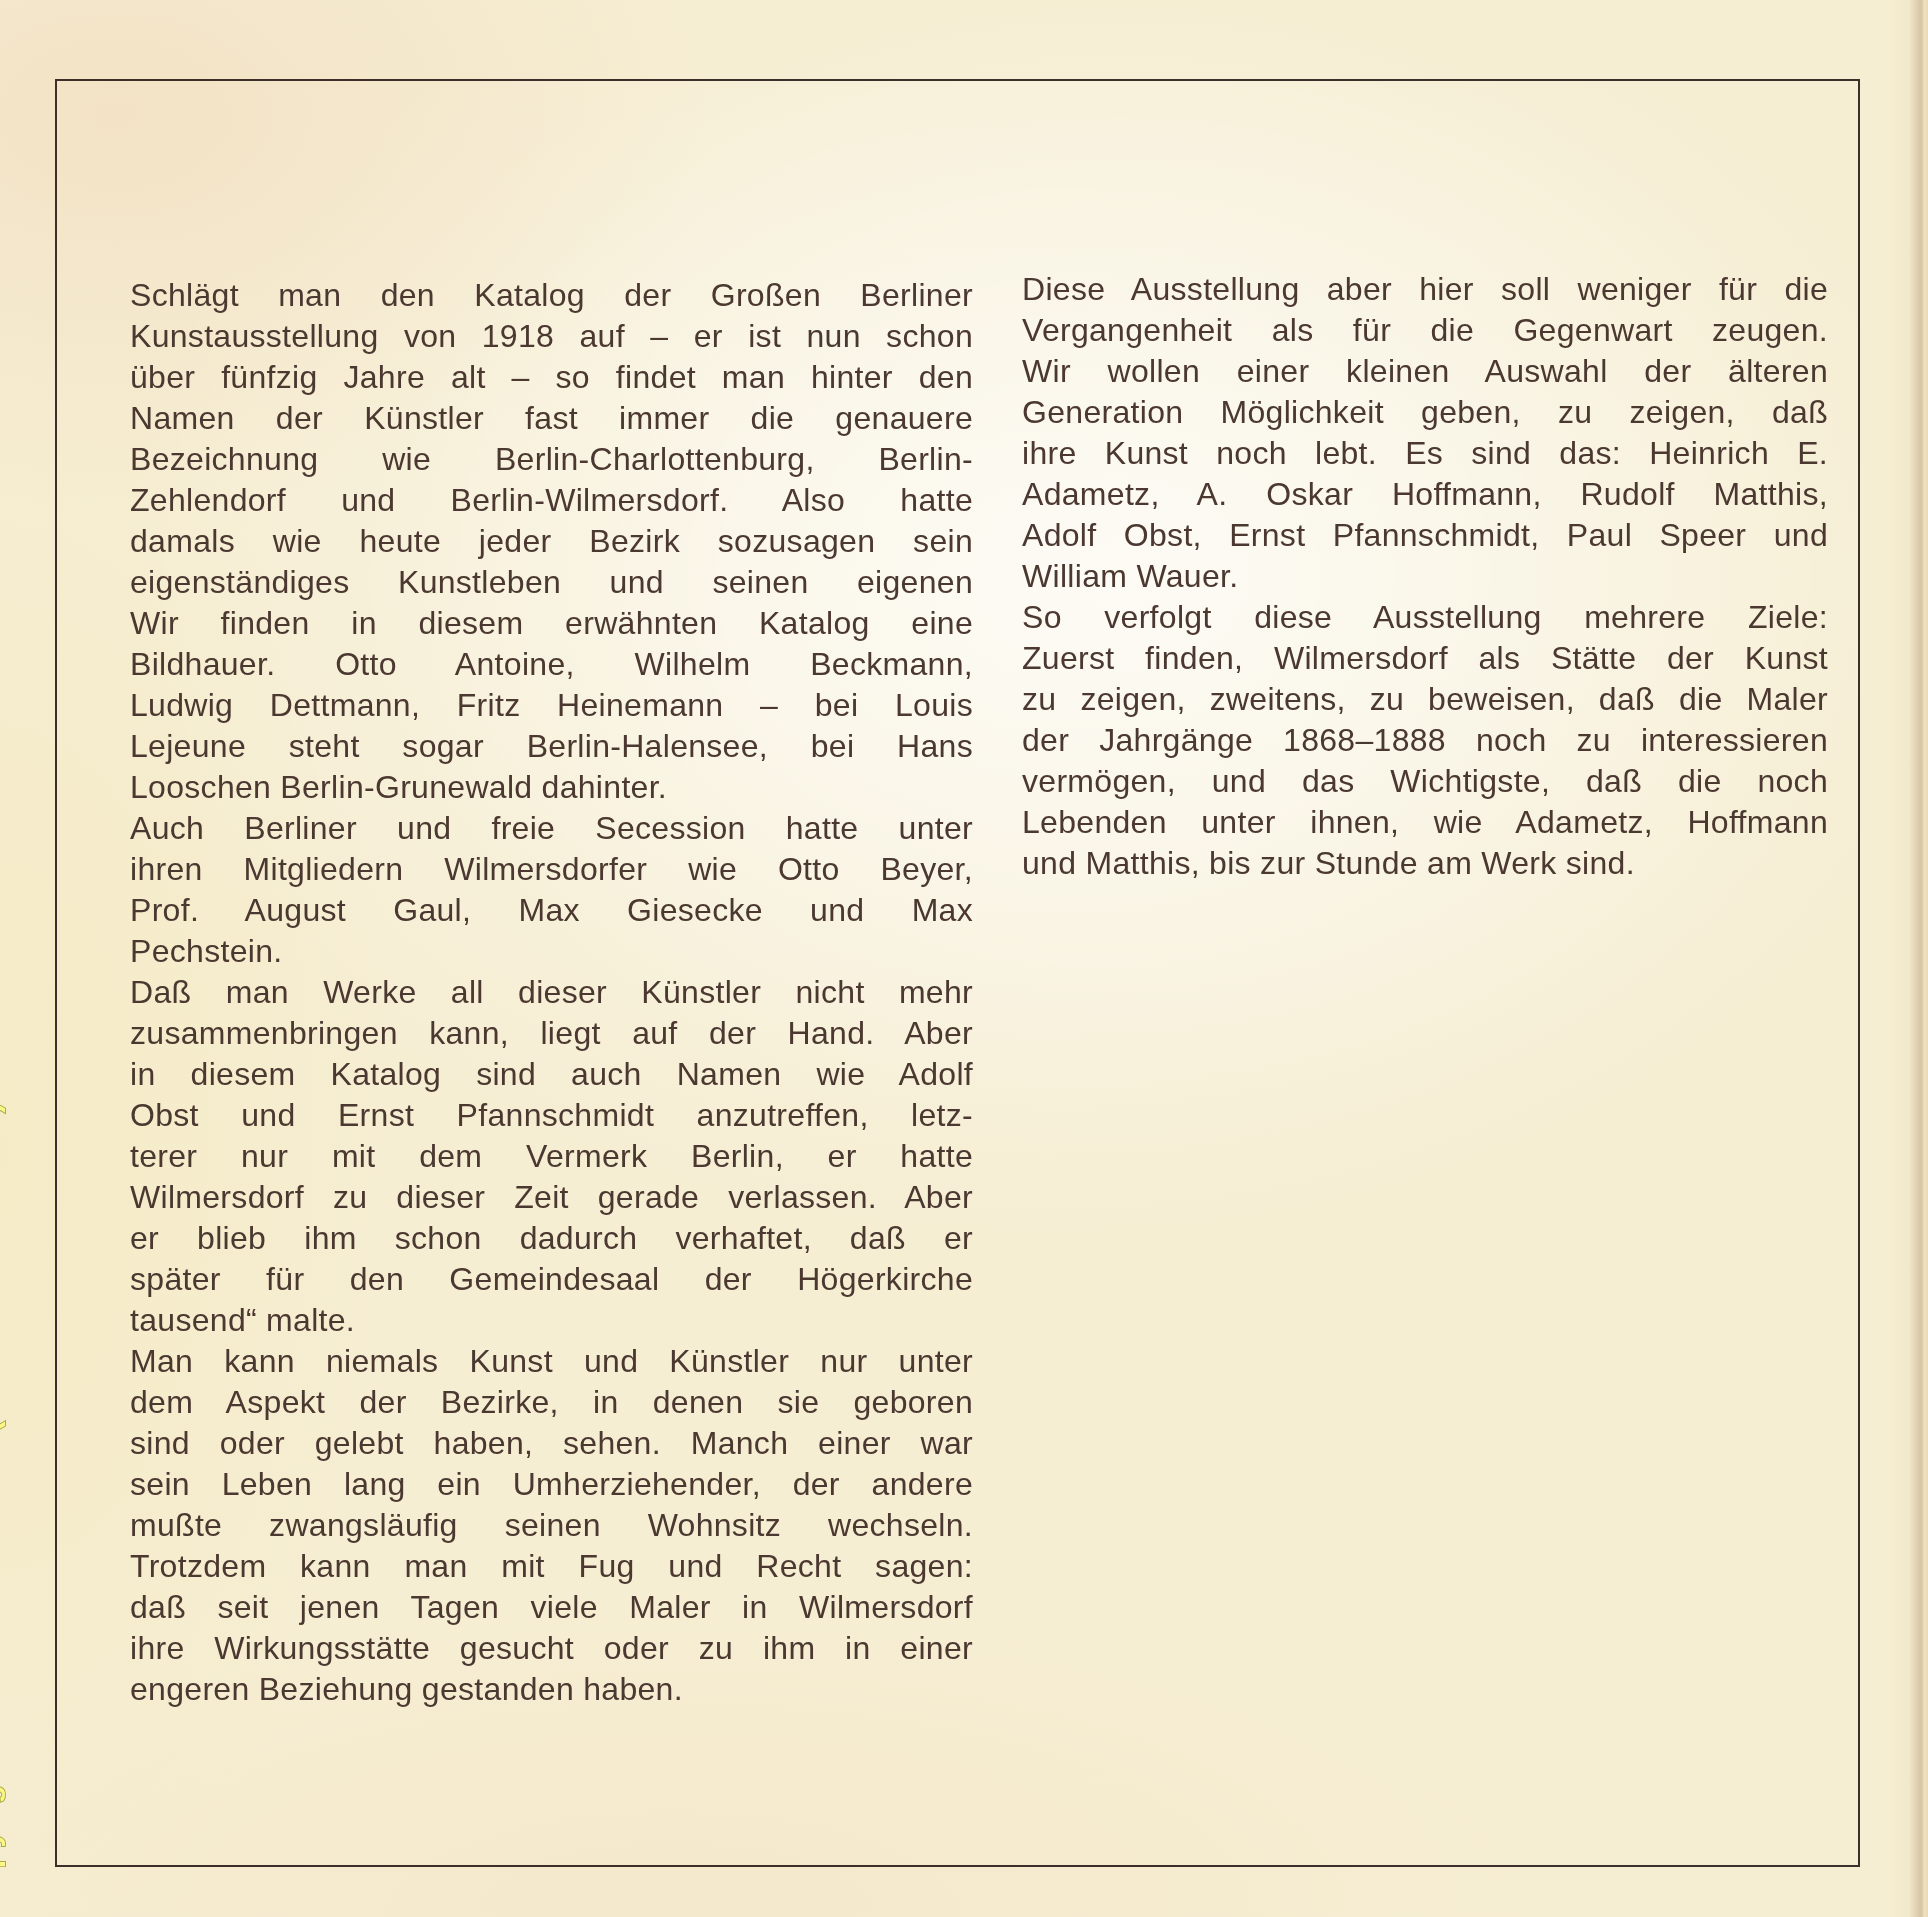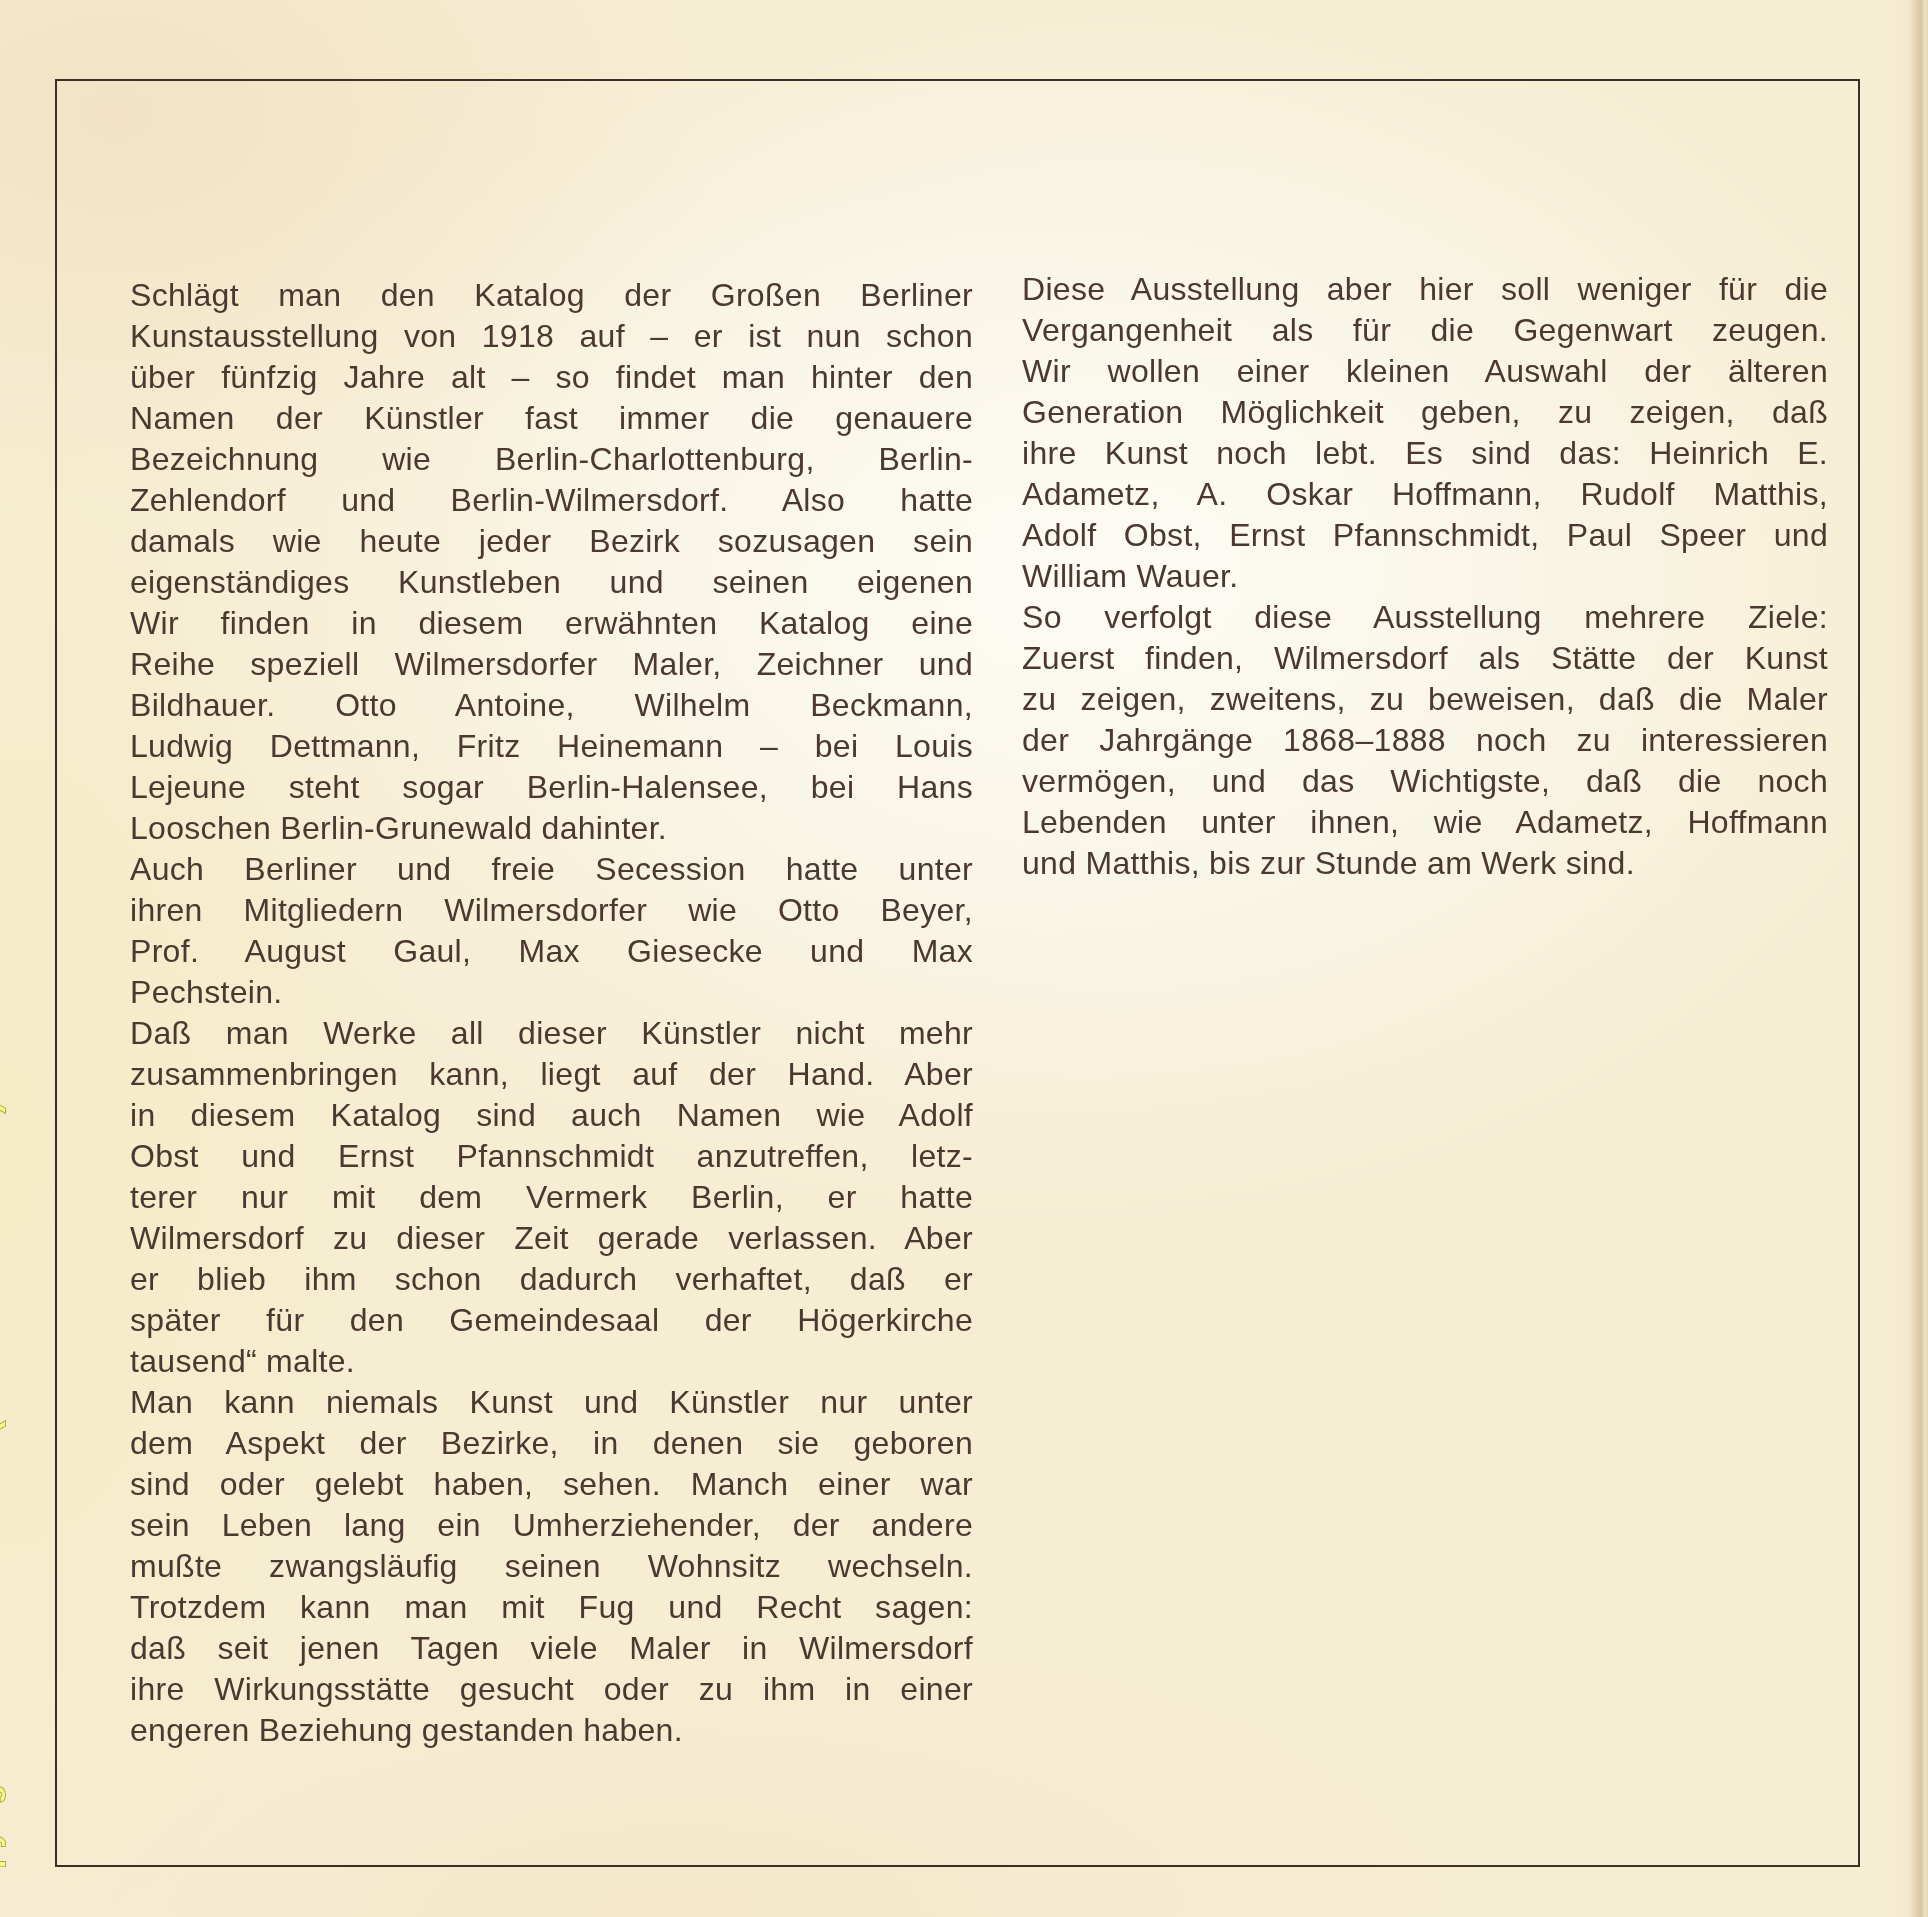--- a/index.html
+++ b/index.html
@@ -80,21 +80,20 @@
         <div class="tline">Kunstausstellung von 1918 auf – er ist nun schon</div>
         <div class="tline">über fünfzig Jahre alt – so findet man hinter den</div>
         <div class="tline">Namen der Künstler fast immer die genauere</div>
         <div class="tline">Bezeichnung wie Berlin-Charlottenburg, Berlin-</div>
         <div class="tline">Zehlendorf und Berlin-Wilmersdorf. Also hatte</div>
         <div class="tline">damals wie heute jeder Bezirk sozusagen sein</div>
         <div class="tline">eigenständiges Kunstleben und seinen eigenen</div>
       </div>
       <div class="paragraph">
         <div class="tline">Wir finden in diesem erwähnten Katalog eine</div>
-        <div class="tline">Reihe speziell Wilmersdorfer Maler, Zeichner und</div>
         <div class="tline">Bildhauer. Otto Antoine, Wilhelm Beckmann,</div>
         <div class="tline">Ludwig Dettmann, Fritz Heinemann – bei Louis</div>
         <div class="tline">Lejeune steht sogar Berlin-Halensee, bei Hans</div>
         <div class="tline tline-last">Looschen Berlin-Grunewald dahinter.</div>
       </div>
       <div class="paragraph">
         <div class="tline">Auch Berliner und freie Secession hatte unter</div>
         <div class="tline">ihren Mitgliedern Wilmersdorfer wie Otto Beyer,</div>
         <div class="tline">Prof. August Gaul, Max Giesecke und Max</div>
         <div class="tline tline-last">Pechstein.</div>

